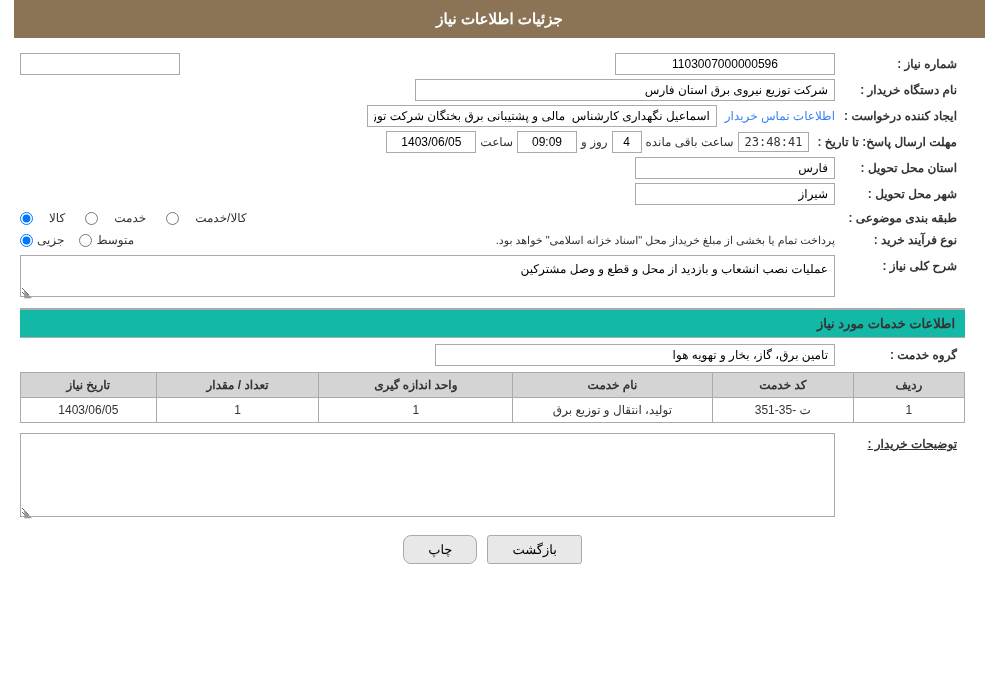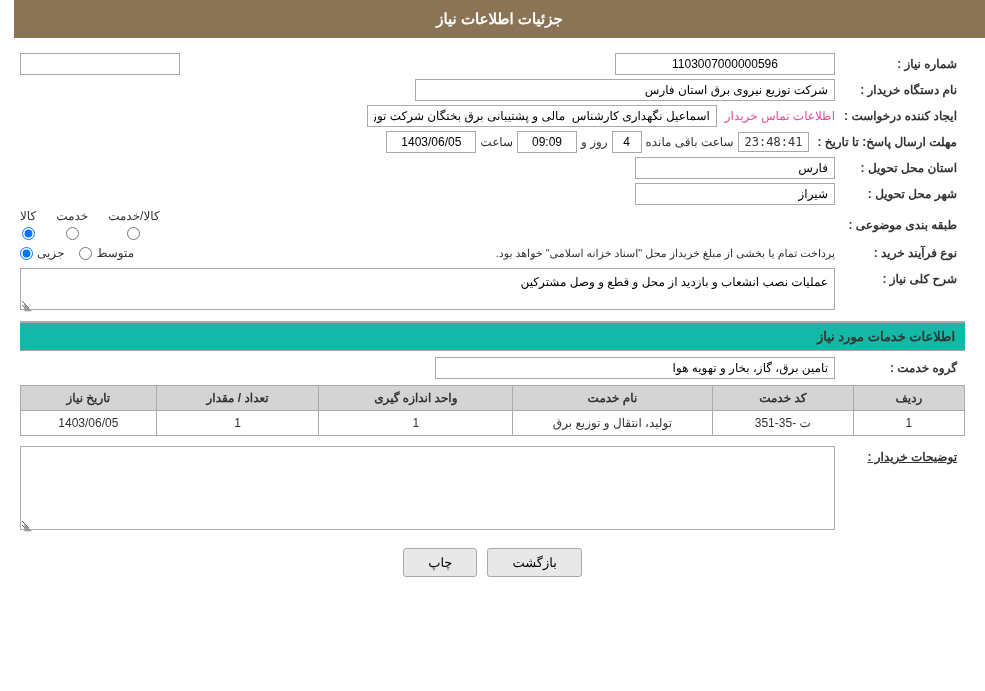--- a/index.html
+++ b/index.html
@@ -55,22 +55,21 @@
     }
     .radio-group {
       display: flex;
       gap: 20px;
       align-items: center;
       justify-content: flex-end;
     }
     .radio-item {
       display: flex;
       align-items: center;
-      gap: 4px;
-      flex-direction: column;
+      gap: 16px;
     }
     .purchase-row {
       display: flex;
       align-items: center;
       gap: 15px;
       justify-content: flex-end;
     }
     .purchase-item {
       display: flex;
       align-items: center;
@@ -139,26 +138,27 @@
     .btn {
       padding: 6px 24px;
       font-size: 13px;
       font-family: Tahoma, Arial, sans-serif;
       cursor: pointer;
       border: 1px solid #aaa;
       border-radius: 3px;
     }
     .btn-print {
       background: #e8e8e8;
+      border-radius: 8px;
     }
     .btn-back {
       background: #e8e8e8;
     }
     .link-blue {
-      color: #ec4899;
+      color: #3b82f6;
       text-decoration: none;
       cursor: pointer;
     }
     .info-row {
       display: flex;
       align-items: center;
       margin-bottom: 4px;
     }
     .info-label {
       font-weight: bold;

